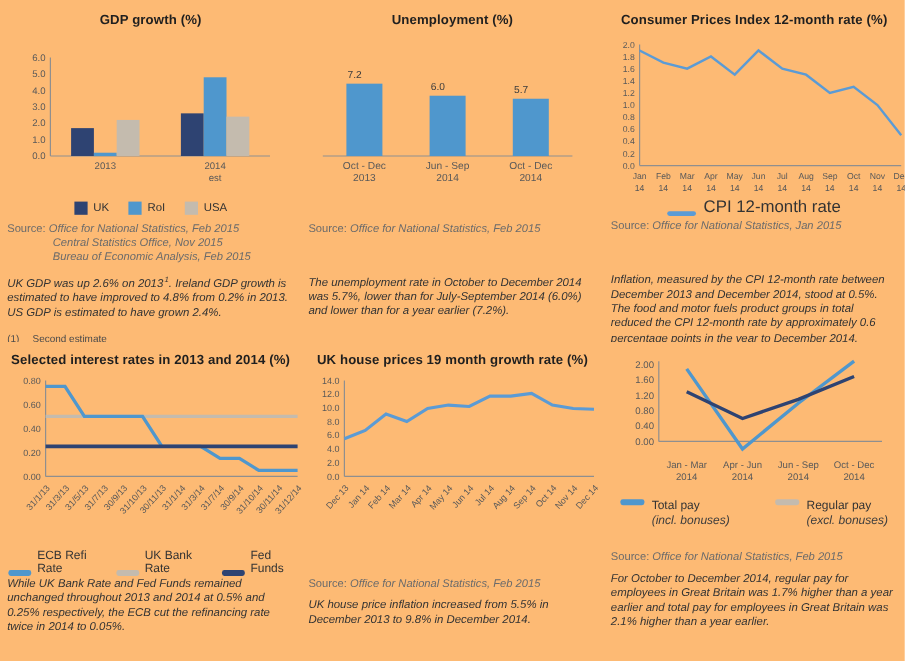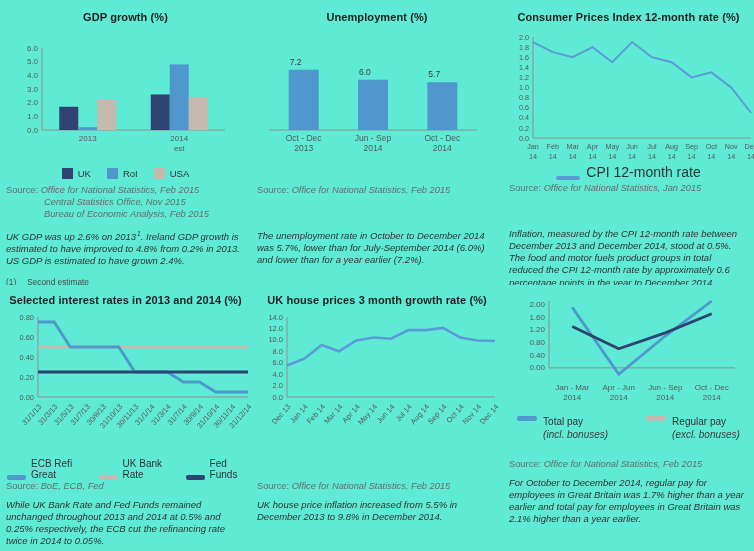--- a/index.html
+++ b/index.html
@@ -1,18 +1,18 @@
 <!DOCTYPE html>
 <html><head>
 <meta charset="utf-8">
 <style>
   *{margin:0;padding:0;box-sizing:border-box}
   html,body{background:#fff}
   body{width:754px;height:551px;font-family:"Liberation Sans",sans-serif;overflow:hidden}
-  .board{width:754px;height:551px;display:grid;grid-template-columns:251px 252px 251px;grid-template-rows:285px 266px;background:#5eead4}
+  .board{width:754px;height:551px;display:grid;grid-template-columns:251px 252px 251px;grid-template-rows:285px 266px;background:#fdba74}
   .panel{padding:6px 6px 0 6px;overflow:hidden}
   .panel.row2{padding-top:4px}
   .title-slot{height:26px}
   .row2 .title-slot{height:22px}
   .chart-title{font-size:11px;font-weight:bold;color:#1f1f1f;text-align:center;padding-top:5px;letter-spacing:.1px}
   .chart-slot{height:132px}
   .row2 .chart-slot{height:148px}
   .wages .chart-slot{height:120px}
   .legend-slot{height:18px}
   .cpi .legend-slot{height:16px}
@@ -217,41 +217,38 @@
           <text x="246" y="96" text-anchor="end" class="tk" font-size="7.5" transform="rotate(-48 246 96)">31/12/14</text>
           <polyline points="32,36 48.15384615384615,36 64.3076923076923,36 80.46153846153845,36 96.61538461538461,36 112.76923076923077,36 128.9230769230769,36 145.0769230769231,36 161.23076923076923,36 177.3846153846154,36 193.53846153846155,36 209.69230769230768,36 225.84615384615384,36 242,36" fill="none" stroke="#c4bbae" stroke-width="2.8"></polyline>
           <polyline points="32,11 48.15384615384615,11 64.3076923076923,36 80.46153846153845,36 96.61538461538461,36 112.76923076923077,36 128.9230769230769,61 145.0769230769231,61 161.23076923076923,61 177.3846153846154,71 193.53846153846155,71 209.69230769230768,81 225.84615384615384,81 242,81" fill="none" stroke="#4f97cd" stroke-width="2.8"></polyline>
           <polyline points="32,61 48.15384615384615,61 64.3076923076923,61 80.46153846153845,61 96.61538461538461,61 112.76923076923077,61 128.9230769230769,61 145.0769230769231,61 161.23076923076923,61 177.3846153846154,61 193.53846153846155,61 209.69230769230768,61 225.84615384615384,61 242,61" fill="none" stroke="#2e4372" stroke-width="3.2"></polyline>
         </svg>
     </div>
     <div class="legend-slot">
       <div class="legend rates-legend">
         <span class="leg-item">
             <i class="sw ln" style="background: rgb(79, 151, 205);"></i>
-            <span>ECB Refi Great</span>
+            <span>ECB Refi Rate</span>
           </span>
         <span class="leg-item">
             <i class="sw ln" style="background: rgb(196, 187, 174);"></i>
             <span>UK Bank Rate</span>
           </span>
         <span class="leg-item">
             <i class="sw ln" style="background: rgb(46, 67, 114);"></i>
             <span>Fed Funds</span>
           </span>
       </div>
     </div>
-    <div class="source-slot">
-      <div class="src-line"><span class="src-prefix">Source:</span> <span class="src-val">BoE, ECB, Fed</span></div>
-    </div>
     <p class="commentary">While UK Bank Rate and Fed Funds remained unchanged throughout 2013 and 2014 at 0.5% and 0.25% respectively, the ECB cut the refinancing rate twice in 2014 to 0.05%.</p>
   </section>
 
   <section class="panel row2 house">
     <div class="title-slot">
-      <h3 class="chart-title" style="width:100%">UK house prices 3 month growth rate (%)</h3>
+      <h3 class="chart-title" style="width:100%">UK house prices 19 month growth rate (%)</h3>
     </div>
     <div class="chart-slot">
       <svg width="248" height="148">
           <text x="26" y="88.6" text-anchor="end" class="tk" font-size="7.5">0.0</text>
           <text x="26" y="77.17142857142856" text-anchor="end" class="tk" font-size="7.5">2.0</text>
           <text x="26" y="65.74285714285715" text-anchor="end" class="tk" font-size="7.5">4.0</text>
           <text x="26" y="54.31428571428572" text-anchor="end" class="tk" font-size="7.5">6.0</text>
           <text x="26" y="42.88571428571429" text-anchor="end" class="tk" font-size="7.5">8.0</text>
           <text x="26" y="31.457142857142856" text-anchor="end" class="tk" font-size="7.5">10.0</text>
           <text x="26" y="20.028571428571432" text-anchor="end" class="tk" font-size="7.5">12.0</text>

